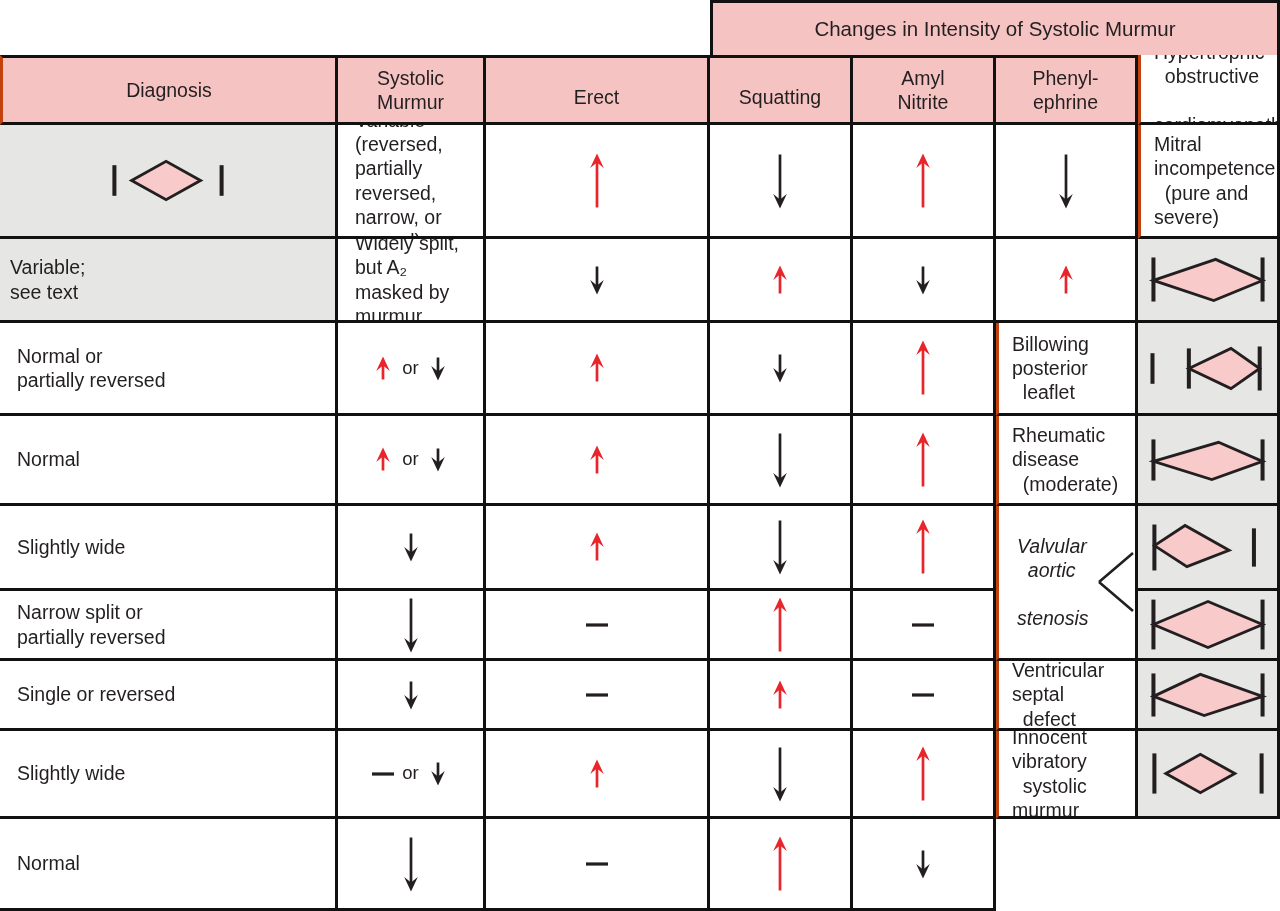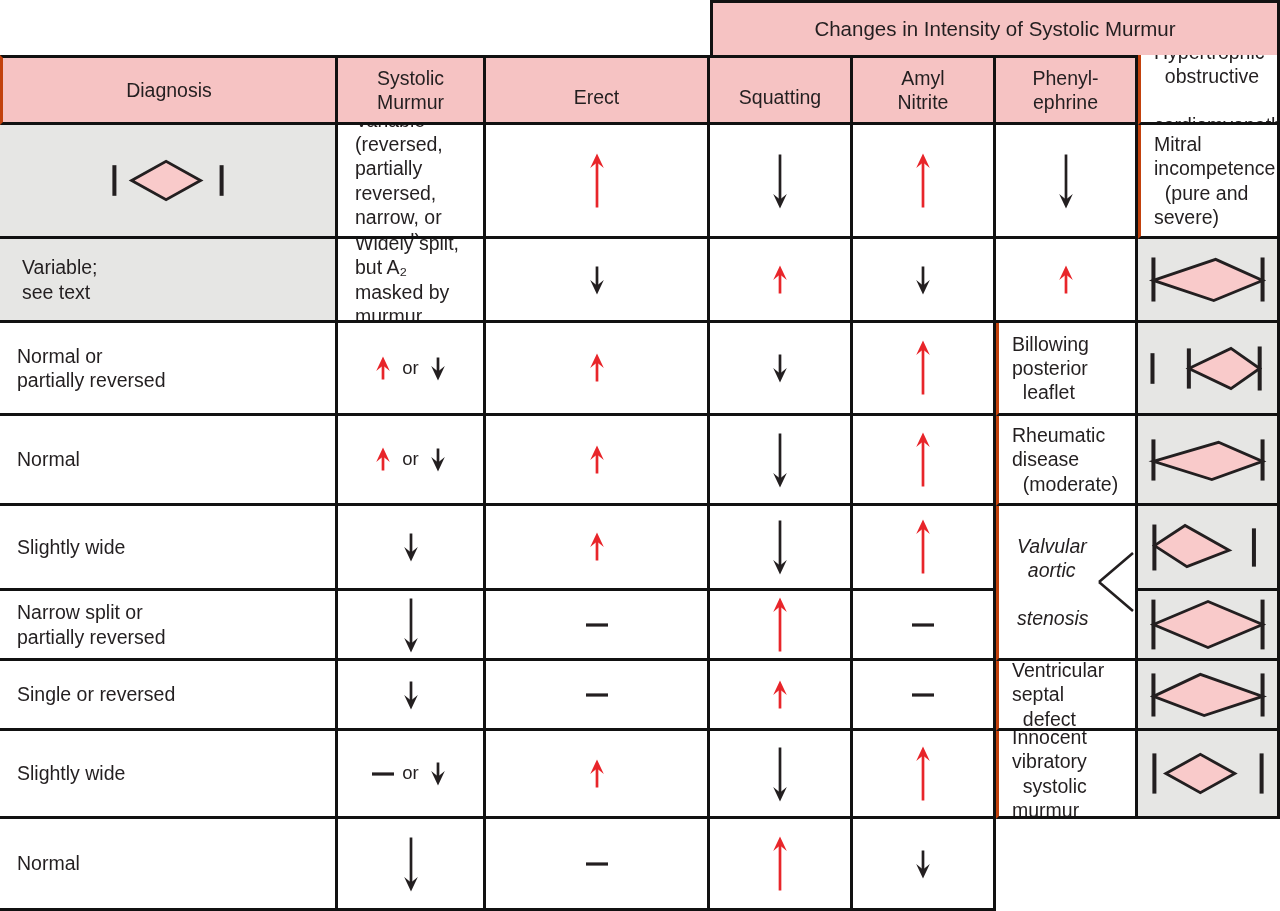--- a/index.html
+++ b/index.html
@@ -25,21 +25,21 @@
   .banner{
     grid-column:4/8;background:#f6c3c3;
     border:3px solid #111;border-bottom:none;
     justify-content:center;
     font-size:20.5px;box-sizing:border-box;display:flex;align-items:center;
   }
   .hdr{background:#f6c3c3;justify-content:center;text-align:center;white-space:pre-line;}
   .hdr-low{align-items:flex-end;padding-bottom:13px;}
   .diag{padding-left:13px;white-space:pre-wrap;text-align:left;}
   .mur{background:#e6e6e4;justify-content:center;}
-  .mur-text{justify-content:flex-start;padding-left:22px;white-space:pre-line;}
+  .mur-text{justify-content:flex-start;padding-left:10px;white-space:pre-line;}
   .s2{padding-left:17px;white-space:pre-line;text-align:left;}
   .eff{justify-content:center;gap:7px;}
   .or{font-size:18.5px;color:#231f20;}
   .aortic{grid-row:span 2;padding-left:18px;position:relative;}
   .aortic .main{white-space:pre-wrap;font-style:italic;}
   .aortic .fork{margin:0 2px 0 6px;flex:0 0 auto;display:flex;align-items:center;}
   .aortic .branches{display:flex;flex-direction:column;justify-content:space-between;height:78px;}
   .aortic .branches span{white-space:nowrap;}
 </style>
 </head>

